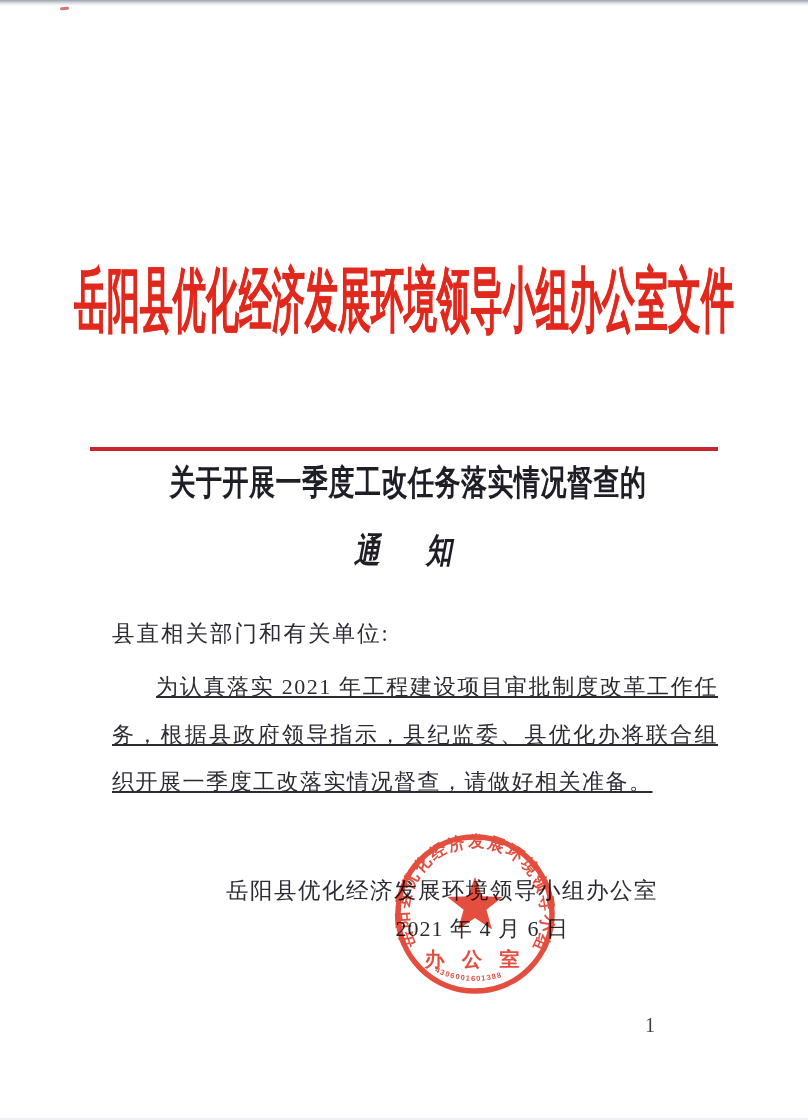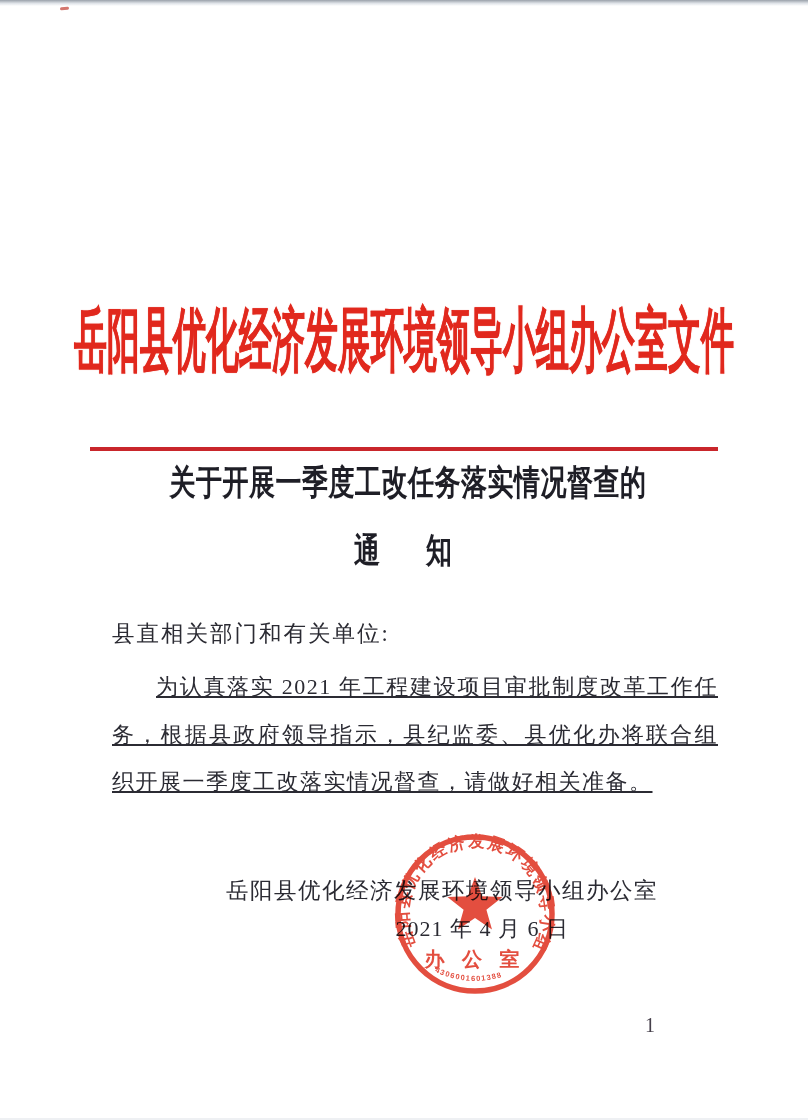--- a/index.html
+++ b/index.html
@@ -17,40 +17,39 @@
     background:#eef0f3;
   }
   .red-speck{
     position:absolute;left:60px;top:7px;width:9px;height:3px;
     background:#d4766e;transform:rotate(-6deg);border-radius:2px;
   }
   
   .org-head{
     position:absolute;left:0;right:0;top:267px;text-align:center;
     white-space:nowrap;
-    margin-top:40px;
   }
   .org-head .stretch{
     display:inline-block;font-size:33px;line-height:33px;font-weight:bold;
     color:#e1281d;transform:scaleY(2.12);transform-origin:top center;
     letter-spacing:0px;text-shadow:0 0 .5px #e1281d;
   }
   .red-rule{
     position:absolute;left:90px;top:447px;width:628px;height:4px;
     background:#c9262b;
   }
   
   .doc-title{position:absolute;left:8px;right:0;text-align:center;white-space:nowrap;}
   .doc-title .stretch{
     display:inline-block;font-size:26px;line-height:30px;font-weight:bold;
     color:#1e1e26;transform:scaleY(1.32);transform-origin:top center;
     letter-spacing:0.5px;
   }
   .doc-title.l1{top:464px;}
-  .doc-title.l2{top:532px;}
+  .doc-title.l2{top:532px;font-style:italic;}
   .doc-title.l2 .stretch{letter-spacing:10px;}
   
   .salutation{
     position:absolute;left:112px;top:618px;font-size:22.5px;color:#2b2b33;
     letter-spacing:2px;
   }
   .para{
     position:absolute;left:112px;top:663px;width:606px;
     font-size:22px;line-height:47.5px;color:#2b2b33;letter-spacing:1.5px;
     text-indent:2em;text-align:justify;text-decoration:underline;

